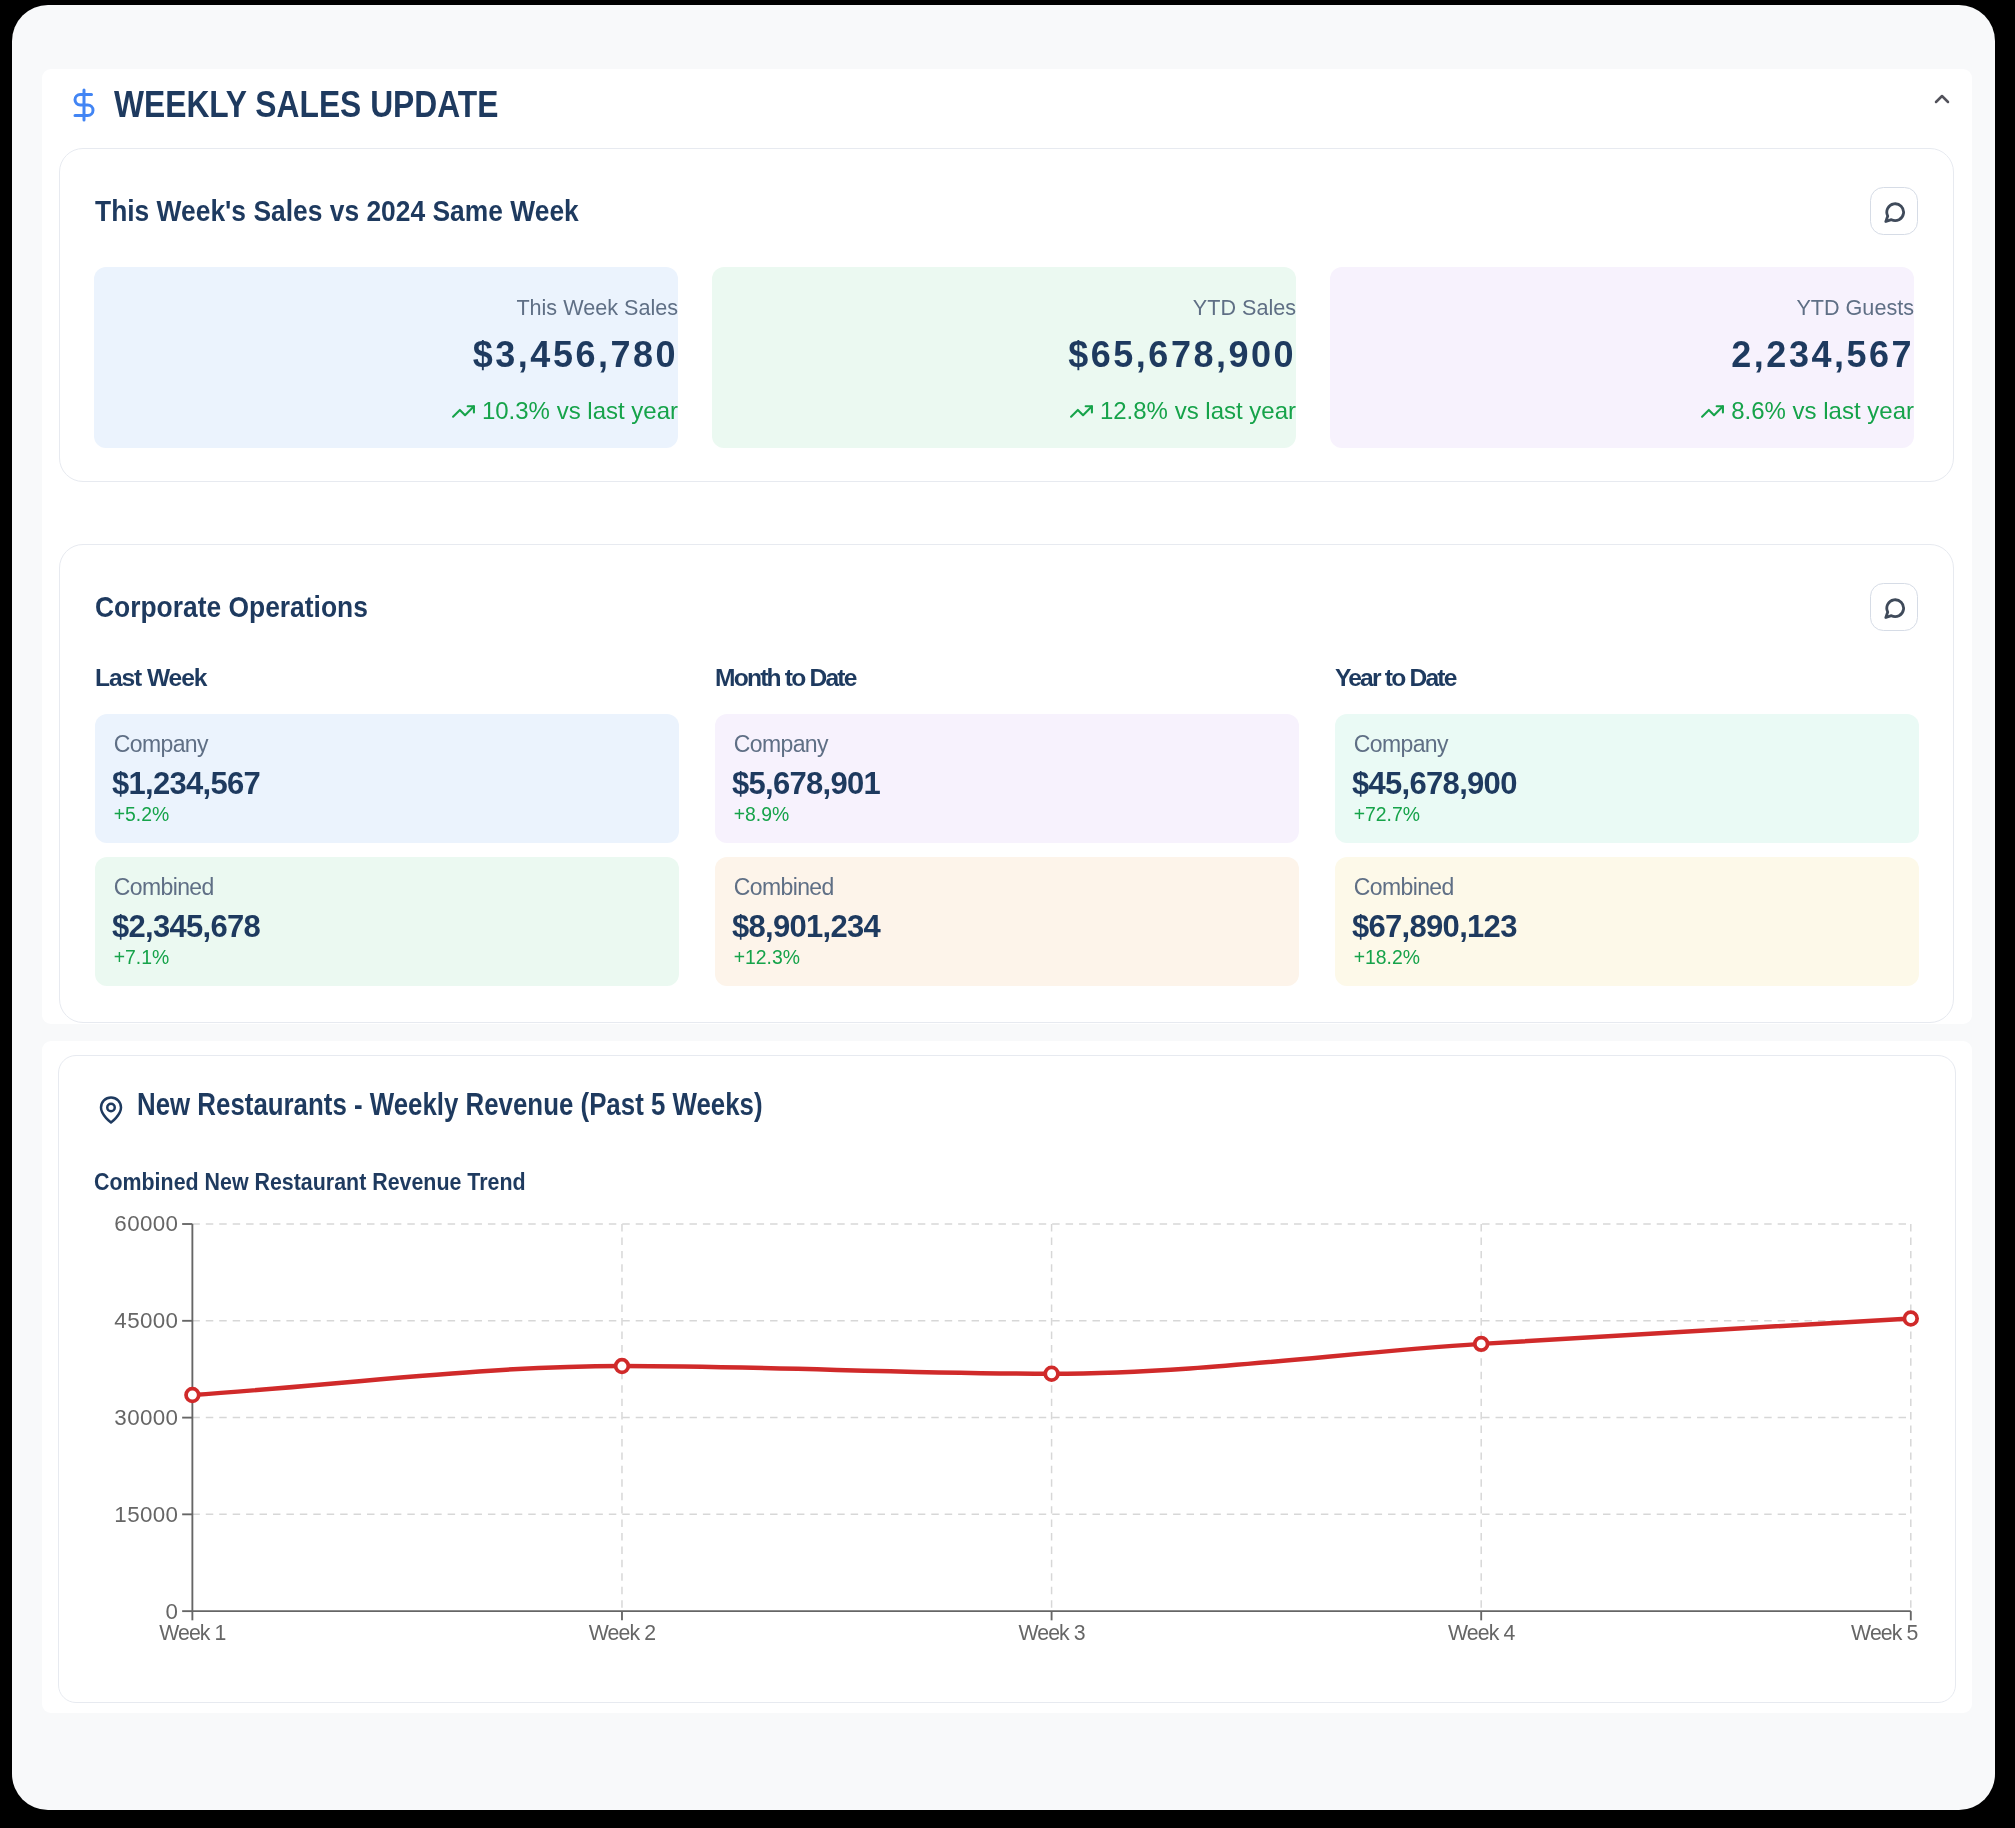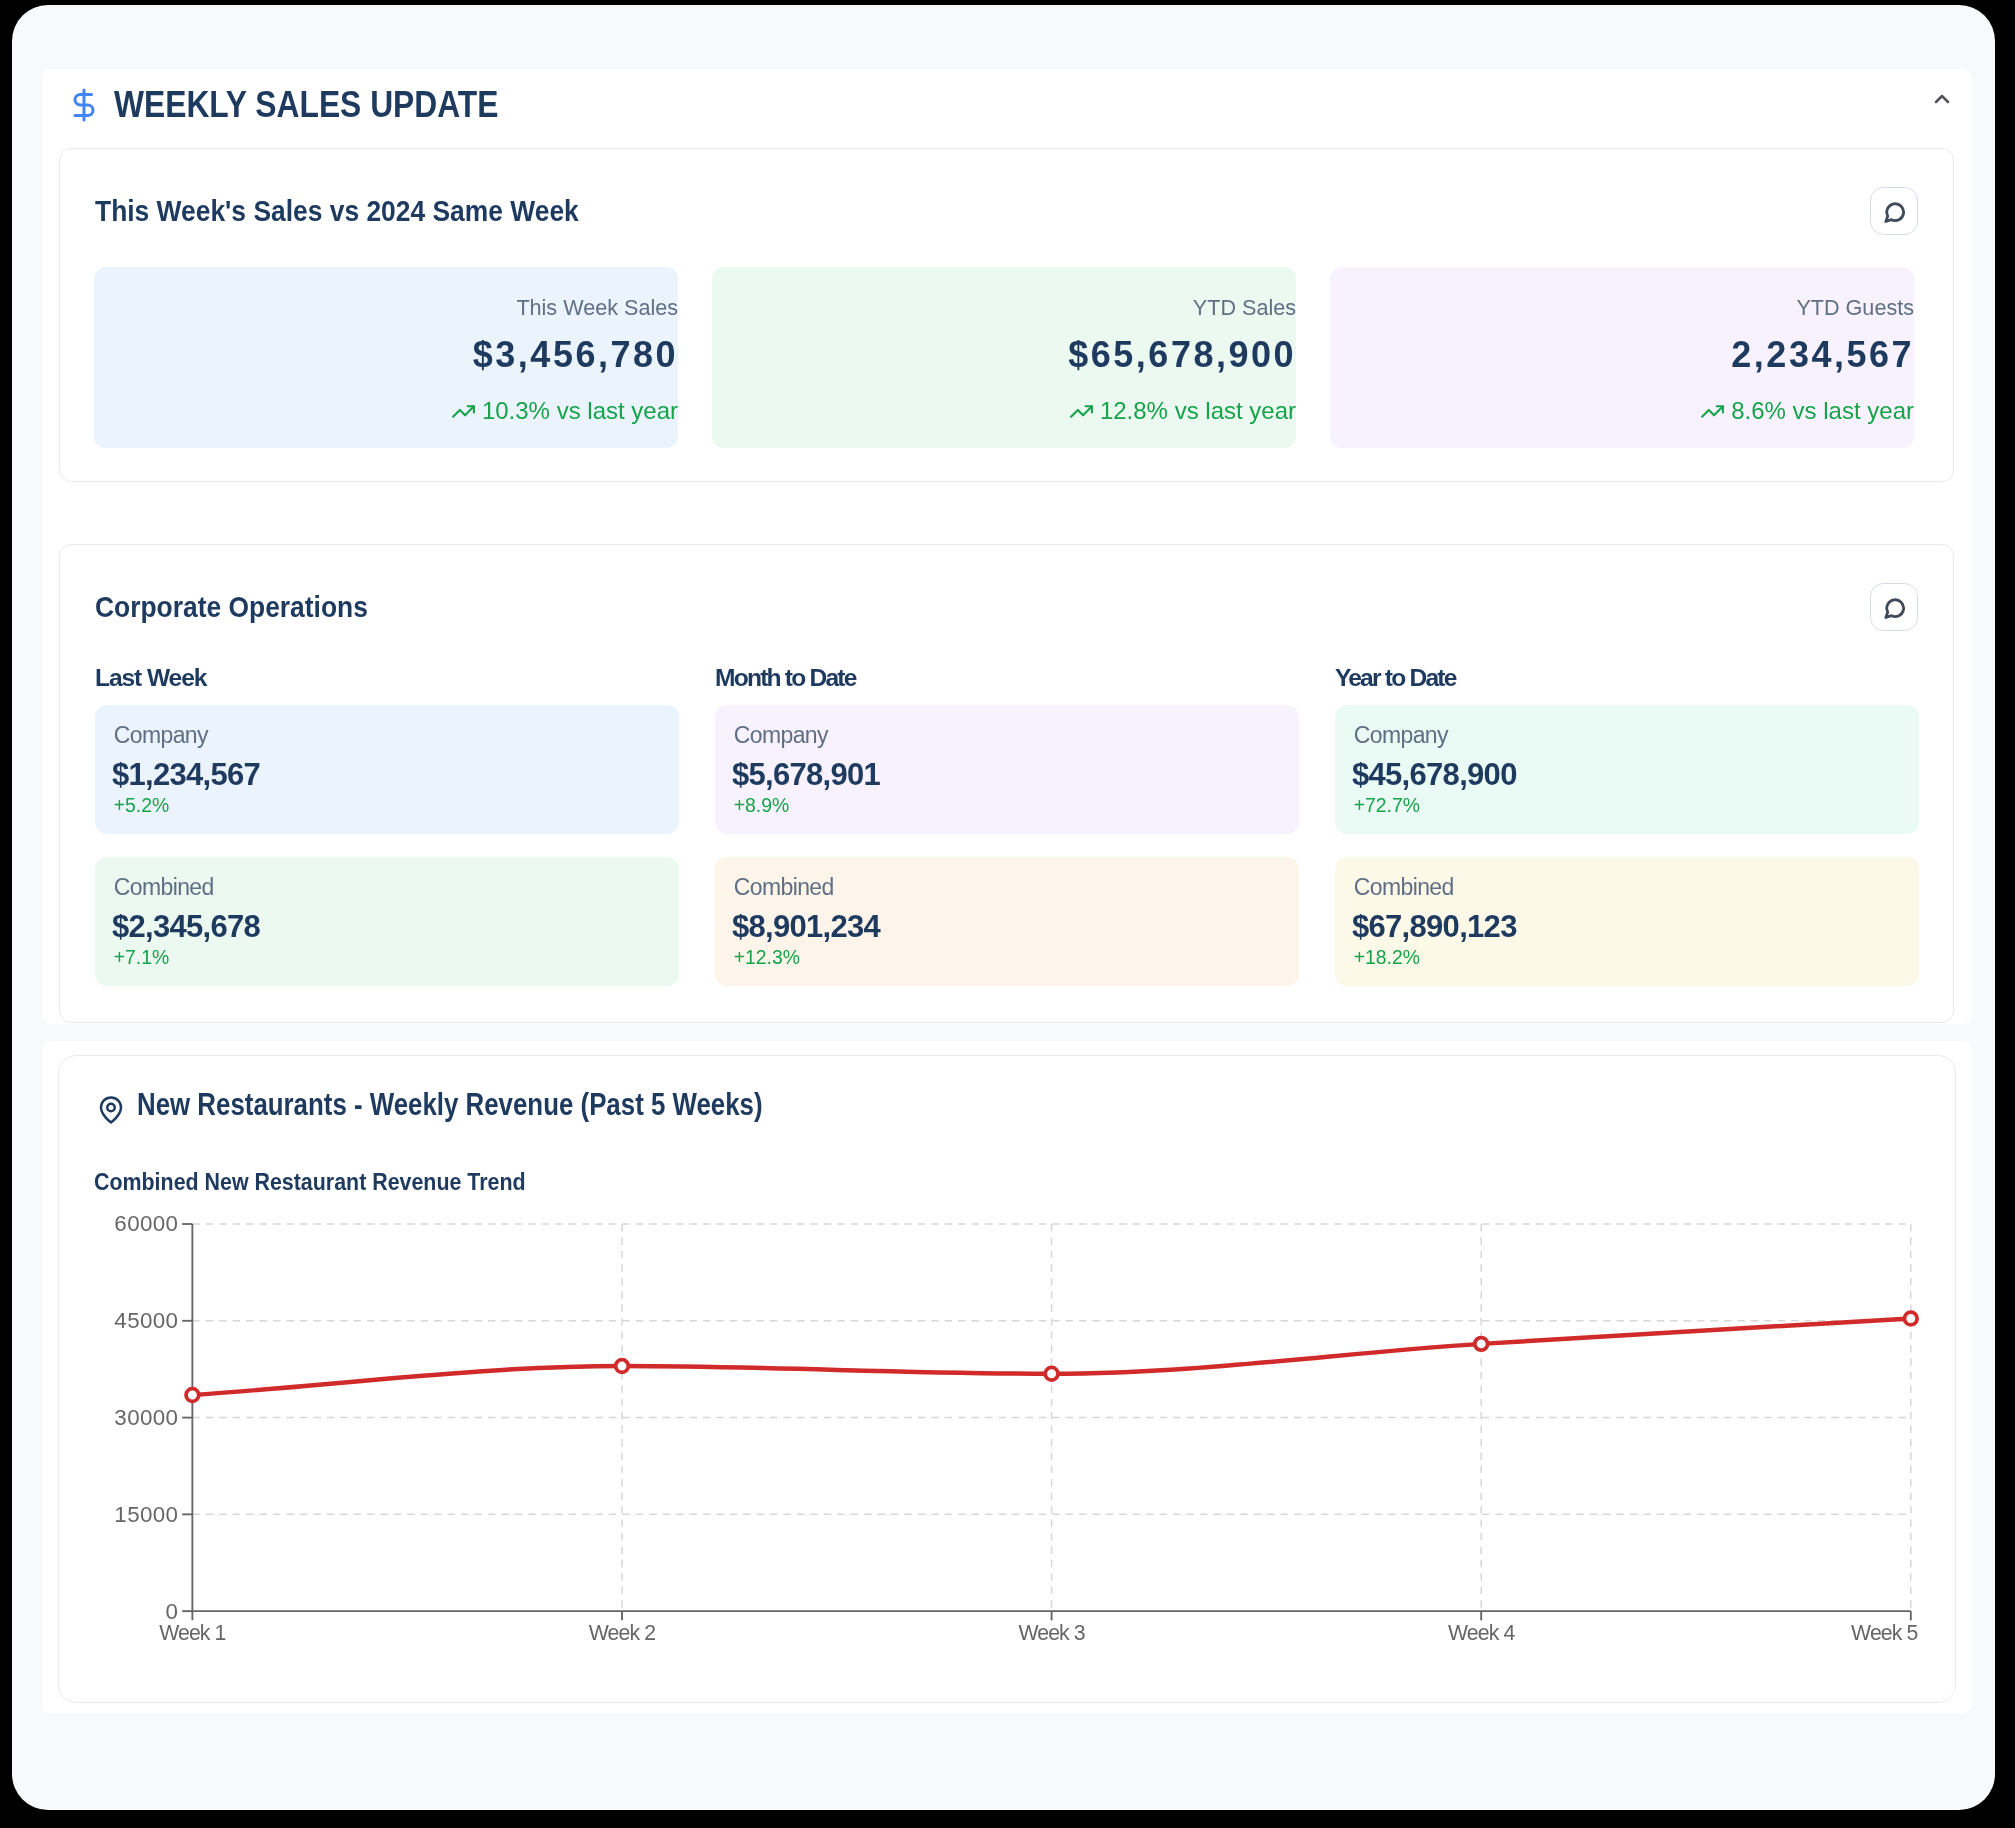--- a/index.html
+++ b/index.html
@@ -4,41 +4,41 @@
 <style>
   * { margin:0; padding:0; box-sizing:border-box; }
   html,body { width:2015px; height:1828px; background:#000; font-family:"Liberation Sans", sans-serif; }
   .page { position:absolute; left:12px; top:5.2px; width:1983px; height:1805px; background:#f8f9fa; border-radius:36px; overflow:hidden;padding-left:40px; }
   .sec { position:absolute; left:30px; background:#fff; width:1930px; border-radius:9px; }
   .sec1 { top:64px; height:955px; }
   .sec2 { top:1036px; height:672px;text-decoration:underline; }
   .hdr-ico { position:absolute; left:24px; top:18px; }
   .hdr-title { position:absolute; left:72px; top:15px; font-size:36px; font-weight:bold; color:#1e3a5f; transform:scaleX(0.883); transform-origin:left center; white-space:nowrap; }
   .chev { position:absolute; left:1888px; top:18px; }
-  .card { position:absolute; left:17px; width:1895px; background:#fff; border:1.5px solid #e7eaf0; border-radius:12px;text-decoration:underline; }
+  .card { position:absolute; left:17px; width:1895px; background:#fff; border:1.5px solid #e7eaf0; border-radius:24px;text-decoration:underline; }
   .card1 { top:79px; height:334px; }
   .card2 { top:453px; height:479px;margin-top:22px; }
   .card-title { position:absolute; left:35px; font-size:30px; font-weight:bold; color:#1e3a5f; transform:scaleX(0.88); transform-origin:left center; white-space:nowrap; }
   .cbtn { position:absolute; left:1810px; top:38px; width:48px; height:48px; border:1.5px solid #d6dce6; border-radius:13.4px; background:#fff; }
   .cbtn svg { position:absolute; left:12.7px; top:12.7px; }
   .statbox { position:absolute; top:118px; width:584px; height:181px; border-radius:12px; text-align:right; }
   .sb1 { left:34px; background:#ebf3fd; }
   .sb2 { left:652px; background:#ebf9f1; }
   .sb3 { left:1270px; background:#f7f2fd; }
   .sb-label { position:absolute; width:100%; top:28px; font-size:21.6px; color:#5f6f85; }
   .sb-value { position:absolute; width:100%; top:67px; font-size:36px; font-weight:bold; color:#1e3a5f; letter-spacing:2.5px; }
   .sb-green { position:absolute; width:100%; top:130px; font-size:24px; color:#16a34a; }
   .sb-green svg { vertical-align:-5.2px; margin-right:6px; }
   .colhdr { position:absolute; top:119px; font-size:24.6px; font-weight:bold; color:#1e3a5f; letter-spacing:-1.1px; }
   .minibox { position:absolute; width:584px; height:129px; border-radius:12px; }
   .mb-label { position:absolute; left:18.7px; top:16.4px; font-size:23px; color:#5f6f85; letter-spacing:-0.6px; }
   .mb-value { position:absolute; left:17px; top:52px; font-size:31px; font-weight:bold; color:#1e3a5f; letter-spacing:-0.7px; }
   .mb-green { position:absolute; left:18.7px; top:89px; font-size:19.4px; color:#16a34a; }
   .col1 { left:35px; } .col2 { left:655px; } .col3 { left:1275px; }
-  .row1 { top:160px; } .row2 { top:312px; }
+  .row1 { top:169px; } .row2 { top:312px; }
   .bg-blue { background:#ebf3fd; } .bg-green { background:#ebf9f1; } .bg-purple { background:#f7f2fd; }
   .bg-orange { background:#fdf4ea; } .bg-teal { background:#eafaf5; } .bg-yellow { background:#fdf9e9; }
   .ccard { position:absolute; left:15.7px; top:13.4px; width:1898px; height:648px; background:#fff; border:1.5px solid #e7eaf0; border-radius:18px; }
   .ccard-title { position:absolute; left:78px; top:31px; font-size:31px; font-weight:bold; color:#1e3a5f; transform:scaleX(0.834); transform-origin:left center; white-space:nowrap; }
   .pin { position:absolute; left:37px; top:39px; }
   .ccard-sub { position:absolute; left:35px; top:112px; font-size:24.6px; font-weight:bold; color:#1e3a5f; transform:scaleX(0.87); transform-origin:left center; white-space:nowrap; }
 </style>
 </head>
 <body>
 <div class="page">

